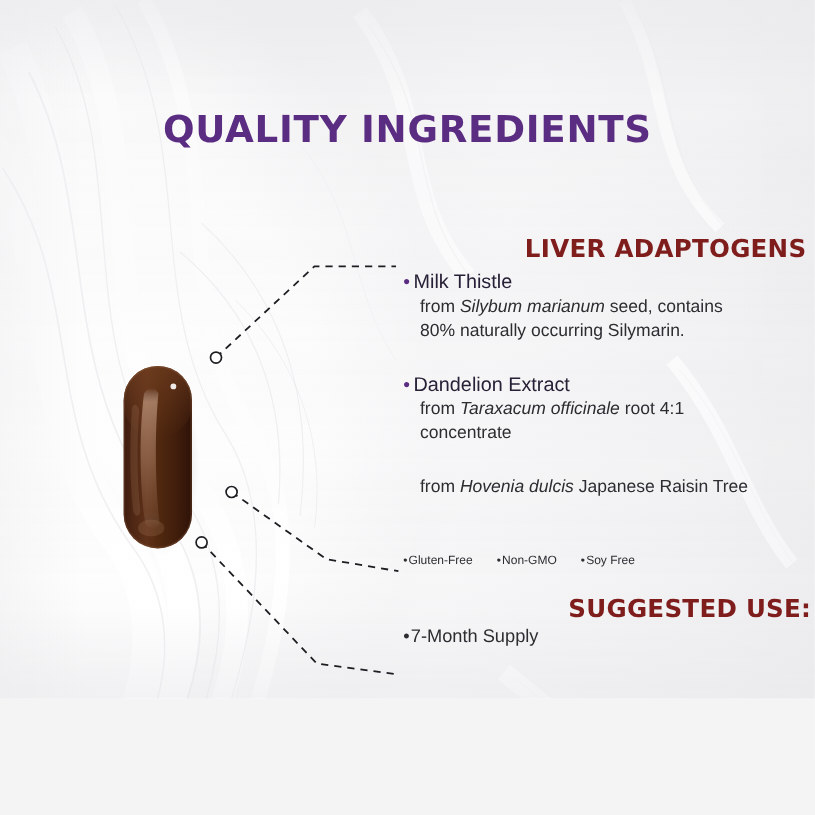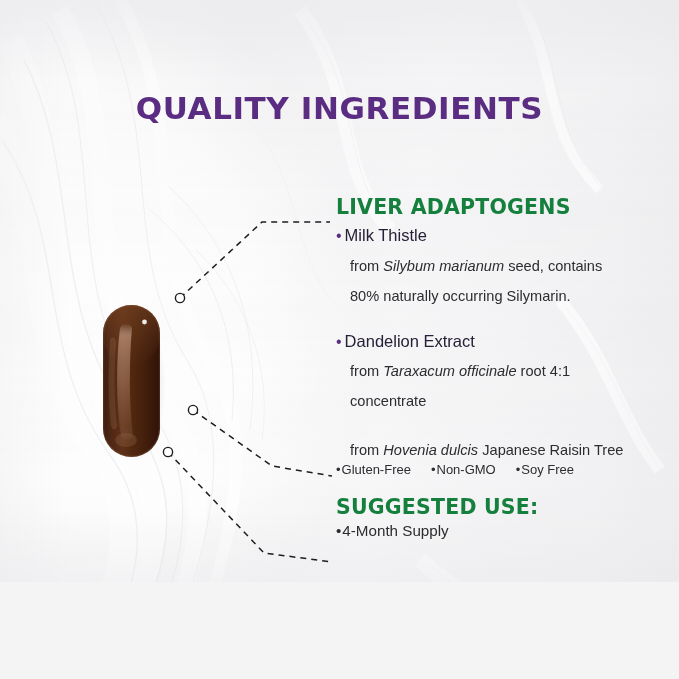--- a/index.html
+++ b/index.html
@@ -44,49 +44,50 @@
   }
   
   .capsule-wrap{position:absolute;left:100px;top:300px;width:66px;height:162px;}
   
   .leaders{position:absolute;left:0;top:0;width:679px;height:679px;}
   
   .col{position:absolute;left:336px;top:196px;width:336px;}
   .sect-head{
     font-family:"DejaVu Sans", sans-serif;
     font-weight:bold;
-    color:#15803d;
+    color:#7f1d1d;
     font-size:20.5px;
     letter-spacing:.2px;
     line-height:1.14;
     white-space:nowrap;
+    text-align:right;
   }
   .item{margin-top:7px;}
   .item-name{
     font-size:16.5px;
     color:#272036;
     line-height:1.2;
     white-space:nowrap;
   }
   .item-name .dot{color:#5b2d82;font-size:16px;margin-right:3px;}
   .item-desc{
     font-size:14.6px;
     color:#2c2c31;
     line-height:1.28;
     margin-left:14px;
-    margin-top:11px;
+    margin-top:1px;
     white-space:nowrap;
   }
   .item-desc i{font-style:italic;}
   .gap-mid{height:19px;}
   .sect2{position:absolute;left:336px;top:459px;width:340px;}
   .sect3{position:absolute;left:336px;top:496px;width:340px;}
   .inline-row{
     margin-top:3px;
-    font-size:13px;
+    font-size:10px;
     color:#2c2c31;
     white-space:nowrap;
   }
   .inline-row span.chip{margin-right:20px;}
   .inline-row span.chip:last-child{margin-right:0;}
   .inline-row .dot{color:#2c2c31;margin-right:1px;}
   .use-line{
     font-size:15.2px;
     color:#2c2c31;
     line-height:1.33;
@@ -235,16 +236,16 @@
   </div>
 
   <div class="sect2">
     <div class="inline-row">
       <span class="chip"><span class="dot">•</span><span>Gluten-Free</span></span><span class="chip"><span class="dot">•</span><span>Non-GMO</span></span><span class="chip"><span class="dot">•</span><span>Soy Free</span></span>
     </div>
   </div>
 
   <div class="sect3">
     <div class="sect-head">SUGGESTED USE:</div>
-    <div class="use-line"><span class="dot">•</span><span>4-Month Supply</span></div>
+    <div class="use-line"><span class="dot">•</span><span>7-Month Supply</span></div>
   </div>
 
 </div>
 
 </body></html>

